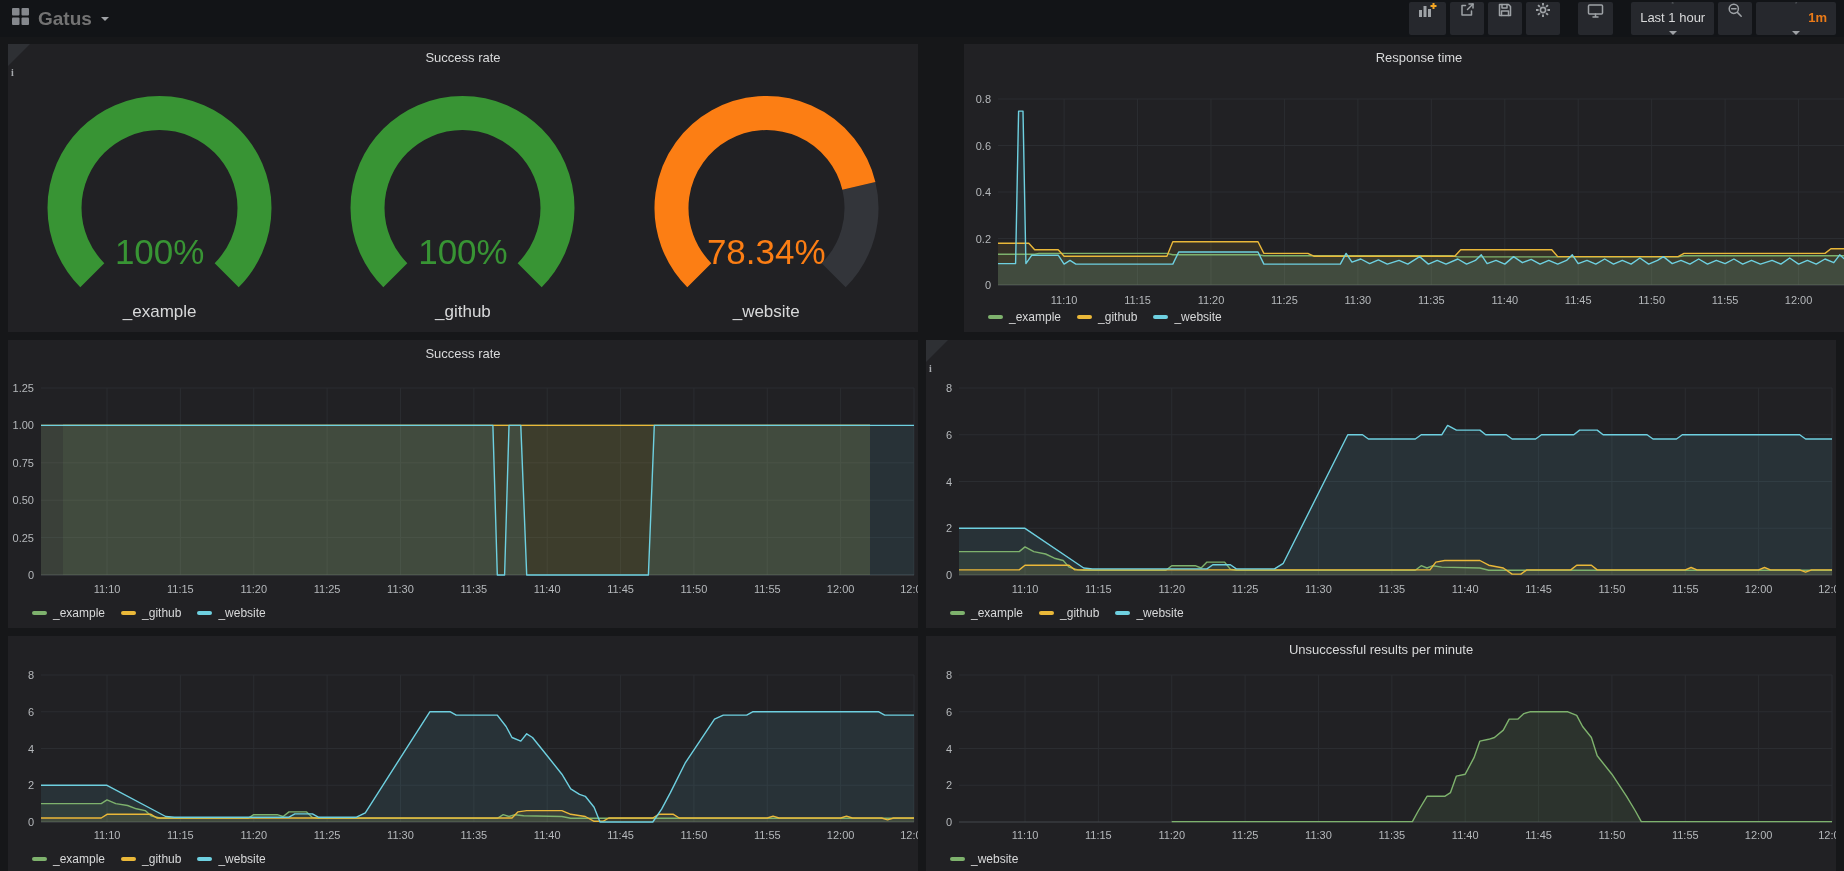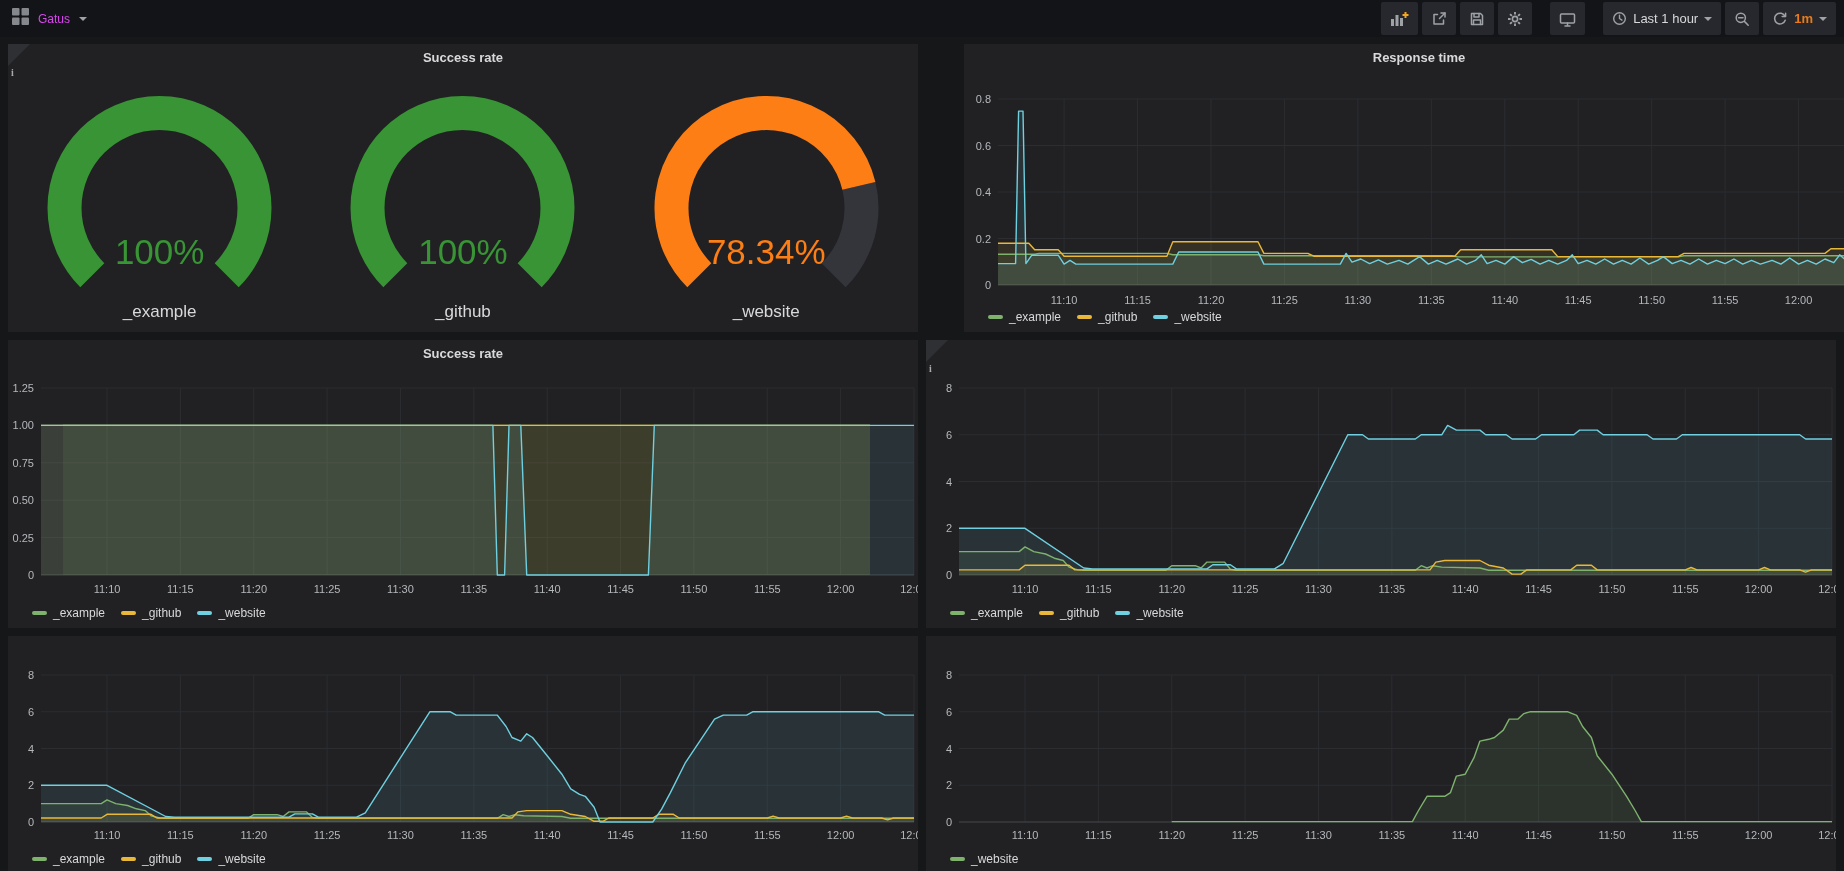--- a/index.html
+++ b/index.html
@@ -3,38 +3,38 @@
 <meta charset="utf-8">
 <style>
   * { margin:0; padding:0; box-sizing:border-box; }
   html,body { background:#101114; }
   body { font-family:"Liberation Sans", sans-serif; }
   #app { position:relative; width:1844px; height:871px; background:#161719; overflow:hidden; }
 
   
   .navbar { position:absolute; left:0; top:0; width:100%; height:37px; background:#121417; }
   .nav-left { position:absolute; left:12px; top:0; height:37px; display:flex; align-items:center; gap:9px; }
-  .brand { color:#d946ef; font-size:12px; }
+  .brand { color:#737373; font-size:19px;font-weight:bold; }
   .caret { width:0; height:0; border-left:4px solid transparent; border-right:4px solid transparent; border-top:4px solid #9fa2a6; display:inline-block; }
   .nav-right { position:absolute; right:8px; top:2px; height:33px; display:flex; align-items:stretch; gap:4px; }
-  .navbtn { background:#26282d; border:none; border-radius:2px; color:#d8d9da; display:flex; align-items:center; gap:6px; padding:0 9px; cursor:pointer; font-family:inherit; font-size:13px; }
+  .navbtn { background:#26282d; border:none; border-radius:2px; color:#d8d9da; display:flex; align-items:center; gap:6px; padding:0 9px; cursor:pointer; font-family:inherit; font-size:13px;flex-direction:column; }
   .navbtn svg { display:block; }
   .nav-spacer { width:10px; }
-  .accent { color:#eb7b18; font-weight:700; }
+  .accent { color:#eb7b18; font-weight:700;margin-left:43px; }
   .icon-stroke { stroke:#9ea2a6; fill:none; stroke-width:1.5; stroke-linecap:round; stroke-linejoin:round; }
 
   
   .panel { position:absolute; width:910px; height:288px; background:#212124; }
   .p1 { left:8px;   top:44px; }
   .p2 { left:964px; top:44px; }
   .p3 { left:8px;   top:340px; }
   .p4 { left:926px; top:340px; }
   .p5 { left:8px;   top:636px; }
   .p6 { left:926px; top:636px; }
-  .panel-title { position:absolute; left:0; top:6px; width:100%; text-align:center; color:#d8d9da; font-size:13px; font-weight:700; cursor:pointer; }
+  .panel-title { position:absolute; left:0; top:6px; width:100%; text-align:center; color:#d8d9da; font-size:13px; font-weight:400; cursor:pointer; }
   .info-corner { position:absolute; left:0; top:0; width:0; height:0; border-top:22px solid #2e3034; border-right:22px solid transparent; }
   .info-i { position:absolute; left:3px; top:1px; color:#a7aaae; font-size:10px; font-weight:700; font-family:"Liberation Serif", serif; }
   .chart-host { position:absolute; inset:0; }
   .chart-host svg { position:absolute; left:0; top:0; }
 
   
   .legend { position:absolute; left:24px; display:flex; gap:16px; align-items:center; }
   .lg-item { display:flex; align-items:center; gap:6px; color:#d8d9da; font-size:12px; cursor:pointer; }
   .lg-mark { width:15px; height:4px; border-radius:2px; display:inline-block; }
   .leg-row12 { top:266px; }
@@ -404,20 +404,21 @@
           <span>_github</span>
         </span>
         <span class="lg-item">
           <span class="lg-mark" style="background: rgb(110, 208, 224);"></span>
           <span>_website</span>
         </span>
       </div>
   </div>
 
   <div class="panel p6">
+    <div class="panel-title">Unsuccessful results per minute</div>
     <div class="chart-host">
         <svg width="910" height="288" viewBox="0 0 910 288">
           <line x1="99.0252100840336" y1="39" x2="99.0252100840336" y2="186" stroke="#2b2d31" stroke-width="1"></line>
           <text x="99.0252100840336" y="203" fill="#b5b8bb" font-size="11" text-anchor="middle">11:10</text>
           <line x1="172.38655462184872" y1="39" x2="172.38655462184872" y2="186" stroke="#2b2d31" stroke-width="1"></line>
           <text x="172.38655462184872" y="203" fill="#b5b8bb" font-size="11" text-anchor="middle">11:15</text>
           <line x1="245.74789915966386" y1="39" x2="245.74789915966386" y2="186" stroke="#2b2d31" stroke-width="1"></line>
           <text x="245.74789915966386" y="203" fill="#b5b8bb" font-size="11" text-anchor="middle">11:20</text>
           <line x1="319.109243697479" y1="39" x2="319.109243697479" y2="186" stroke="#2b2d31" stroke-width="1"></line>
           <text x="319.109243697479" y="203" fill="#b5b8bb" font-size="11" text-anchor="middle">11:25</text>

